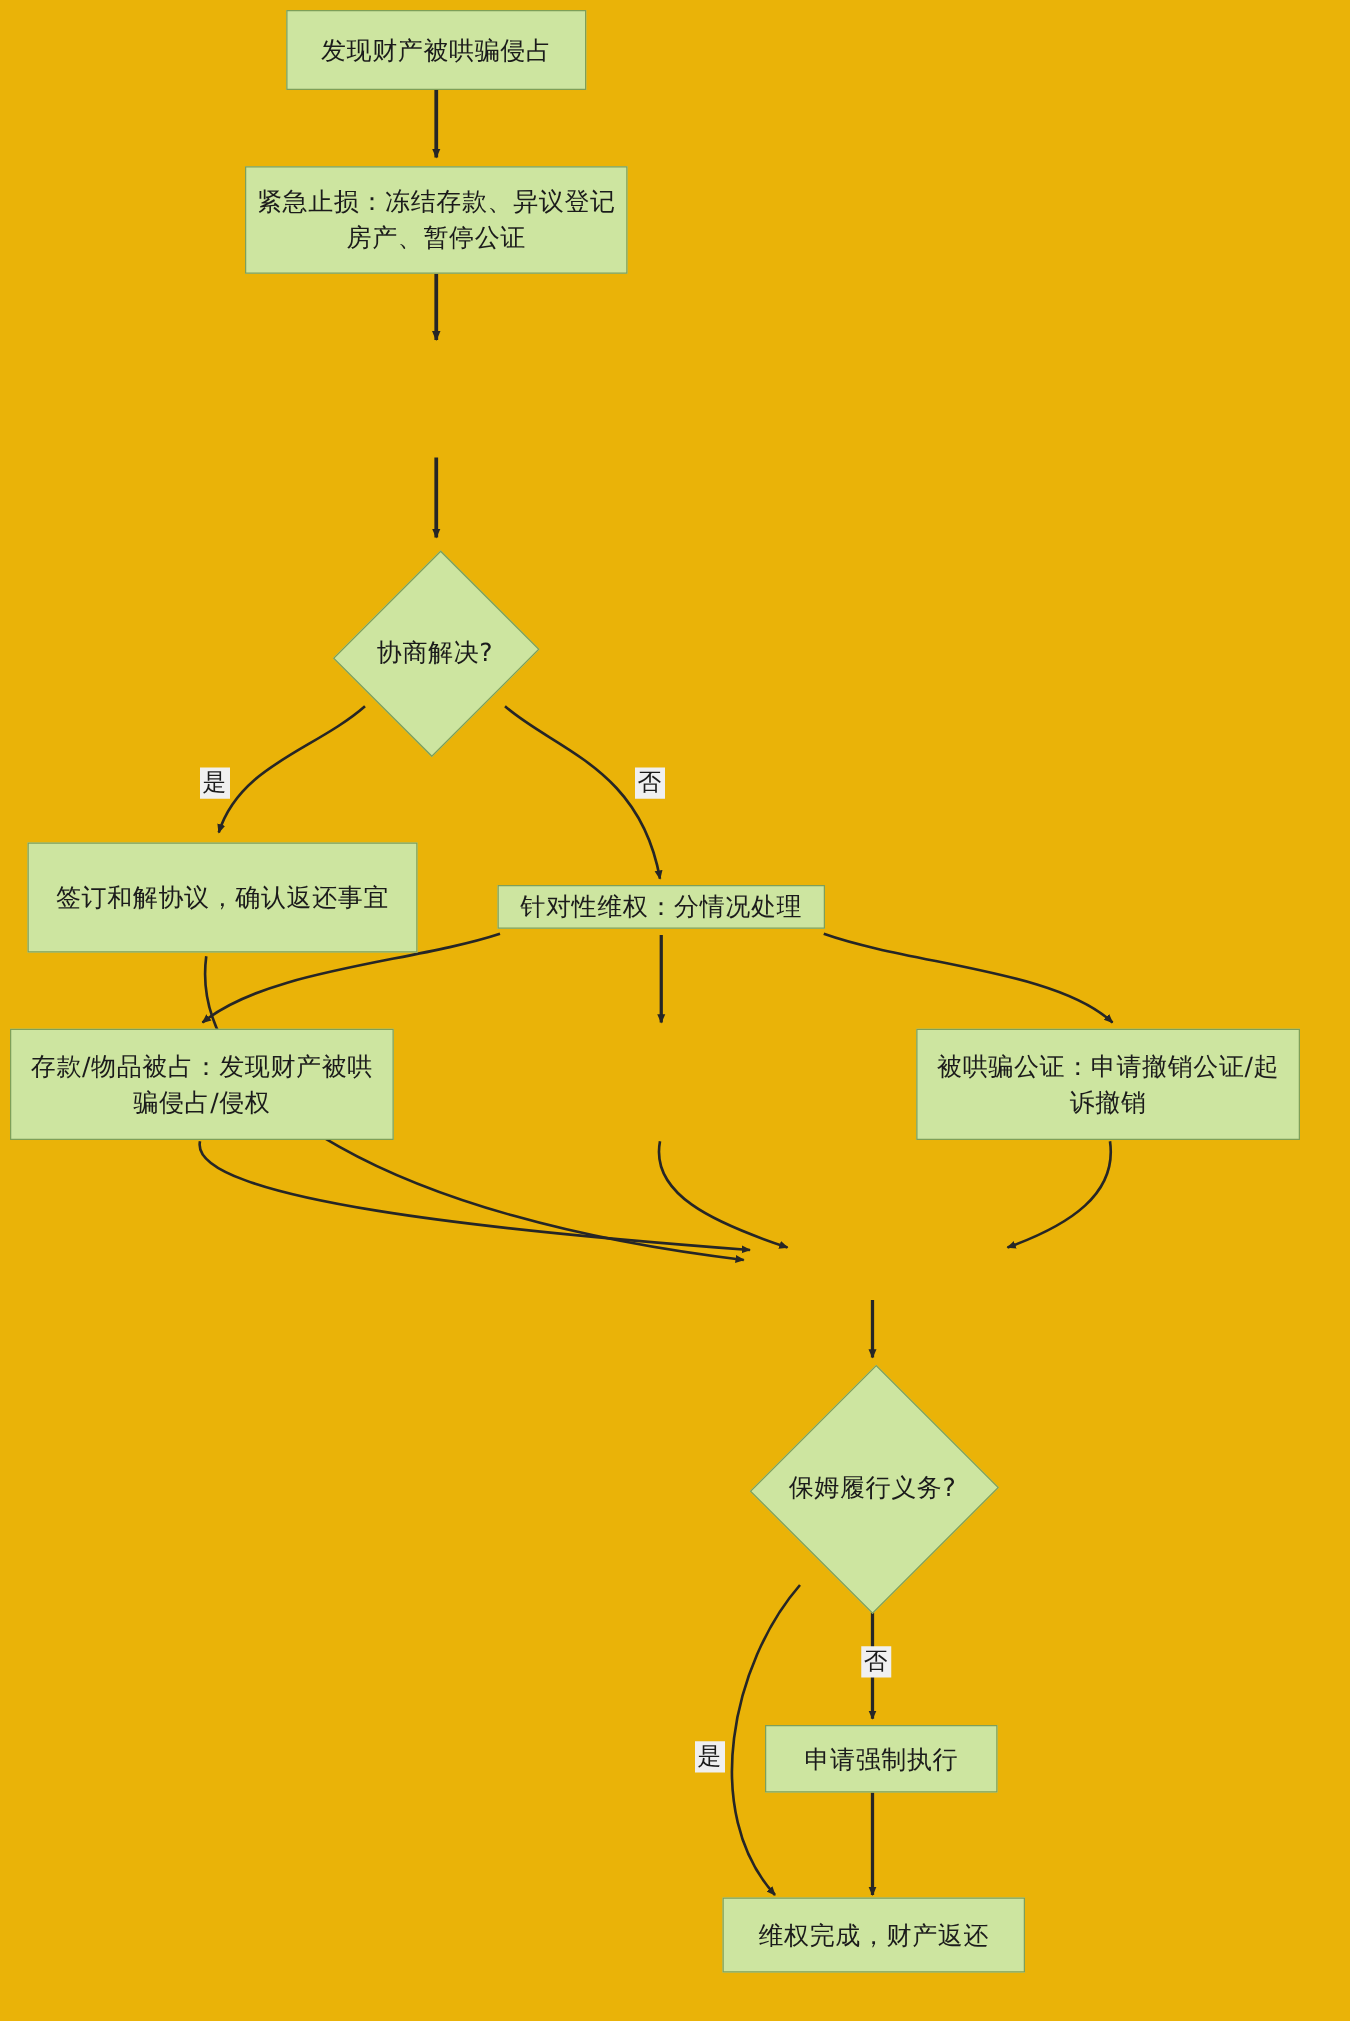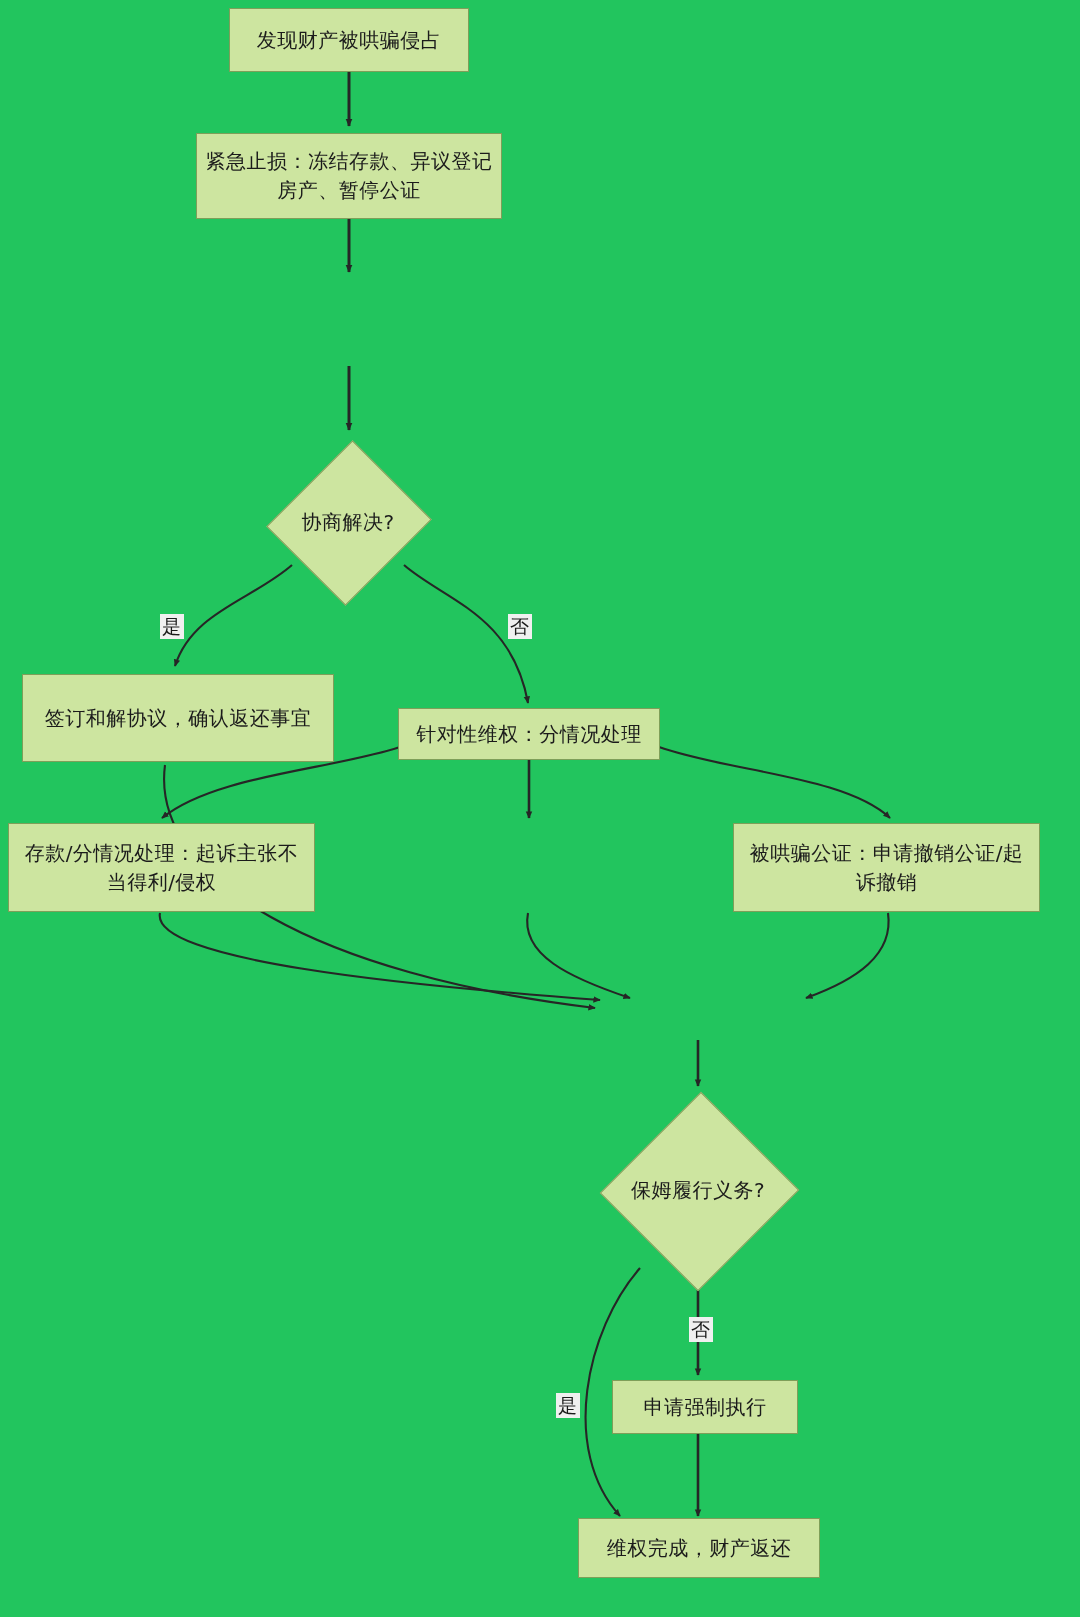--- a/index.html
+++ b/index.html
@@ -5,21 +5,21 @@
 <style>
   html,body{margin:0;padding:0;background:#ffffff;}
   body{
     font-family:"DejaVu Sans","Liberation Sans",sans-serif;
     -webkit-font-smoothing:antialiased;
   }
   #canvas{
     position:relative;
     width:1080px;
     height:1617px;
-    background:#22c55e;
+    background:#eab308;
     overflow:hidden;
   }
   #edges{
     position:absolute;
     left:0; top:0;
     width:1080px; height:1617px;
     pointer-events:none;
   }
   .node{
     position:absolute;
@@ -133,26 +133,26 @@
 
   <div class="node decision" style="left:270px;top:437px;width:156px;height:170px;">
     <span class="dia" style="width:110px;height:110px;margin-left:-55px;margin-top:-55px;transform:rotate(45deg) scale(1.0,1.09);"></span>
     <span class="txt" style="font-size:20px;">协商解决?</span>
   </div>
 
   <div class="node process" style="left:22px;top:674px;width:312px;height:88px;">
     <span class="txt" style="font-size:20px;">签订和解协议，确认返还事宜</span>
   </div>
 
-  <div class="node process" style="left:398px;top:708px;width:262px;height:52px;">
+  <div class="node process" style="left:398px;top:708px;width:262px;height:35px;">
     <span class="txt" style="font-size:20px;">针对性维权：分情况处理</span>
   </div>
 
   <div class="node process" style="left:8px;top:823px;width:307px;height:89px;">
-    <span class="txt" style="font-size:20px;">存款/分情况处理：起诉主张不当得利/侵权</span>
+    <span class="txt" style="font-size:20px;">存款/物品被占：发现财产被哄骗侵占/侵权</span>
   </div>
 
 
   <div class="node process" style="left:733px;top:823px;width:307px;height:89px;">
     <span class="txt" style="font-size:20px;">被哄骗公证：申请撤销公证/起诉撤销</span>
   </div>
 
 
   <div class="node decision" style="left:601px;top:1090px;width:194px;height:200px;">
     <span class="dia" style="width:137px;height:137px;margin-left:-68.5px;margin-top:-68.5px;transform:rotate(45deg) scale(1.0,1.03);"></span>

